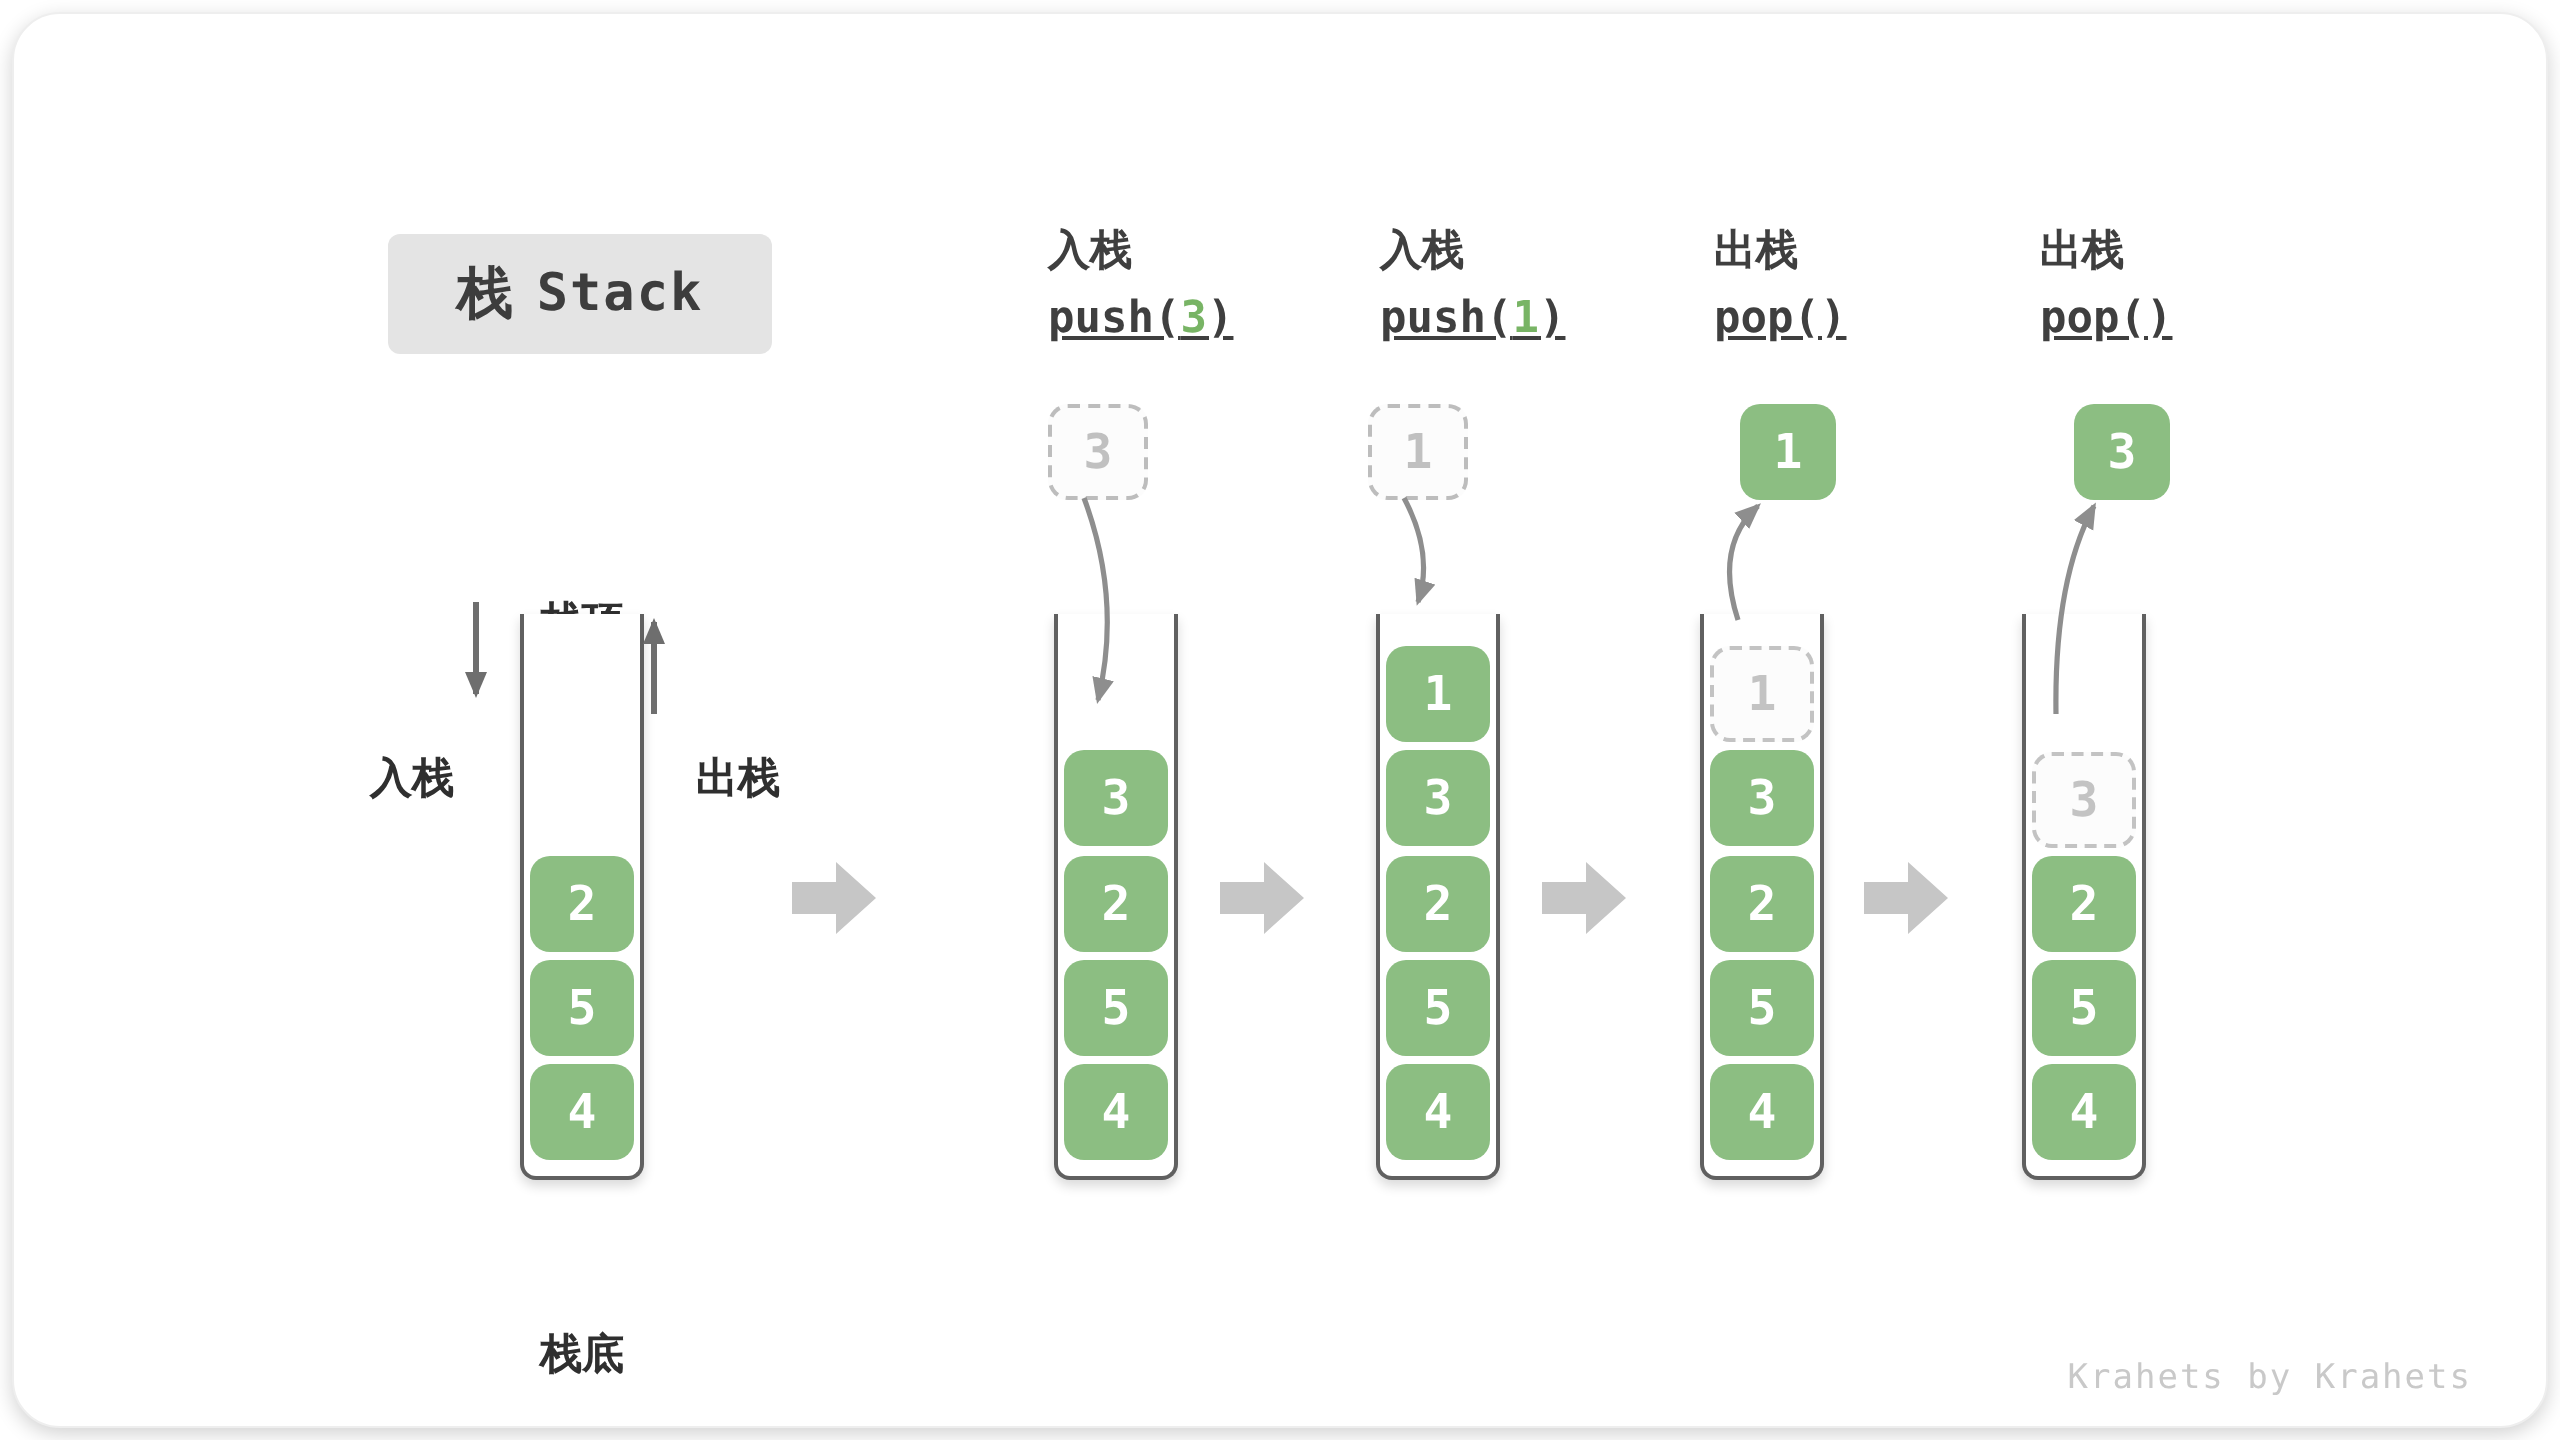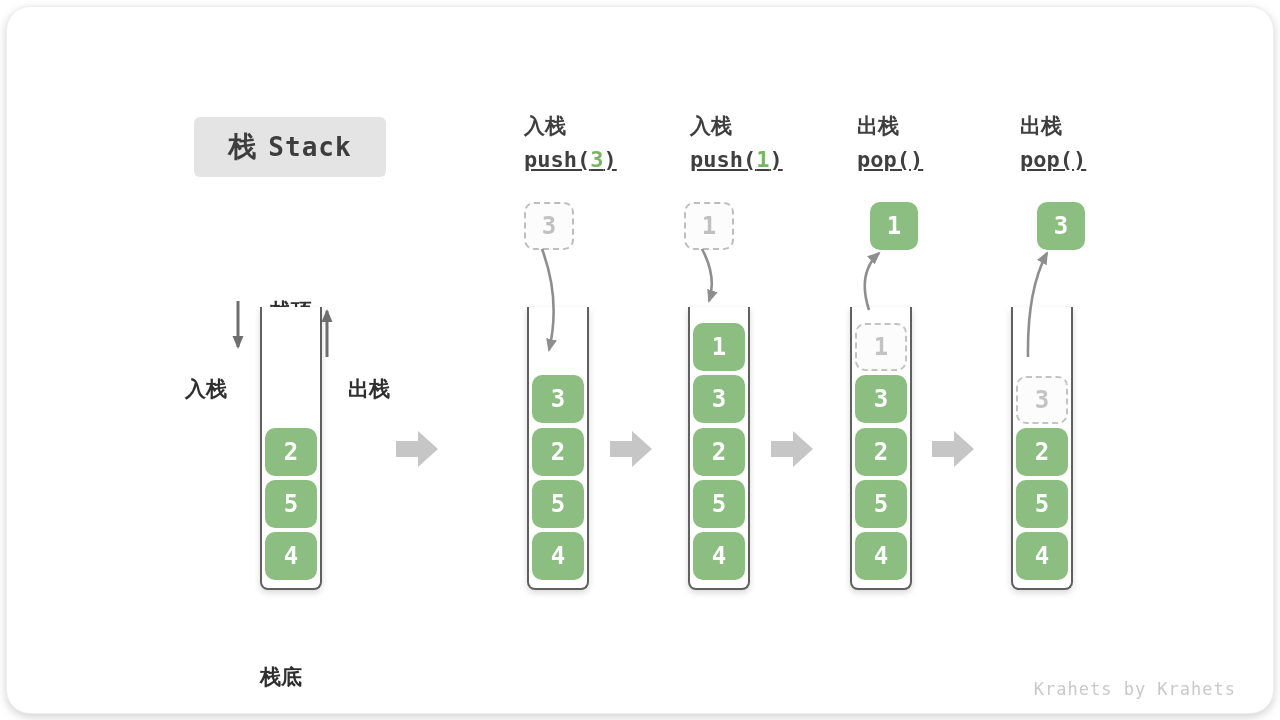--- a/index.html
+++ b/index.html
@@ -35,21 +35,21 @@
   
   .float-box { position:absolute; top:195px; height:48px; border-radius:10px;
     display:flex; align-items:center; justify-content:center;
     font-family:"DejaVu Sans Mono",monospace; font-size:24px; font-weight:600; }
   .float-dashed { width:50px; background:#fcfcfc; border:2px dashed #bdbdbd; color:#c0c0c0; }
   .float-green { width:48px; background:#8cbe82; color:#ffffff; }
 
   
   .side-label { position:absolute; font-size:21px; font-weight:700; color:#2f2f2f;margin-top:48px; }
   .lbl-top    { left:253px; top:242px; width:62px; text-align:center; }
-  .lbl-bottom { left:253px; top:608px; width:62px; text-align:left; }
+  .lbl-bottom { left:253px; top:608px; width:62px; text-align:center; }
   .lbl-in     { left:178px; top:320px; }
   .lbl-out    { left:341px; top:320px; }
 
   .footer { position:absolute; right:37px; top:672px; font-family:"DejaVu Sans Mono",monospace;
     font-size:17px; color:#c9c9c9; letter-spacing:1px; }
 
   .overlay { position:absolute; left:0; top:0; width:1280px; height:720px; pointer-events:none; }
 </style>
 </head>
 <body>

